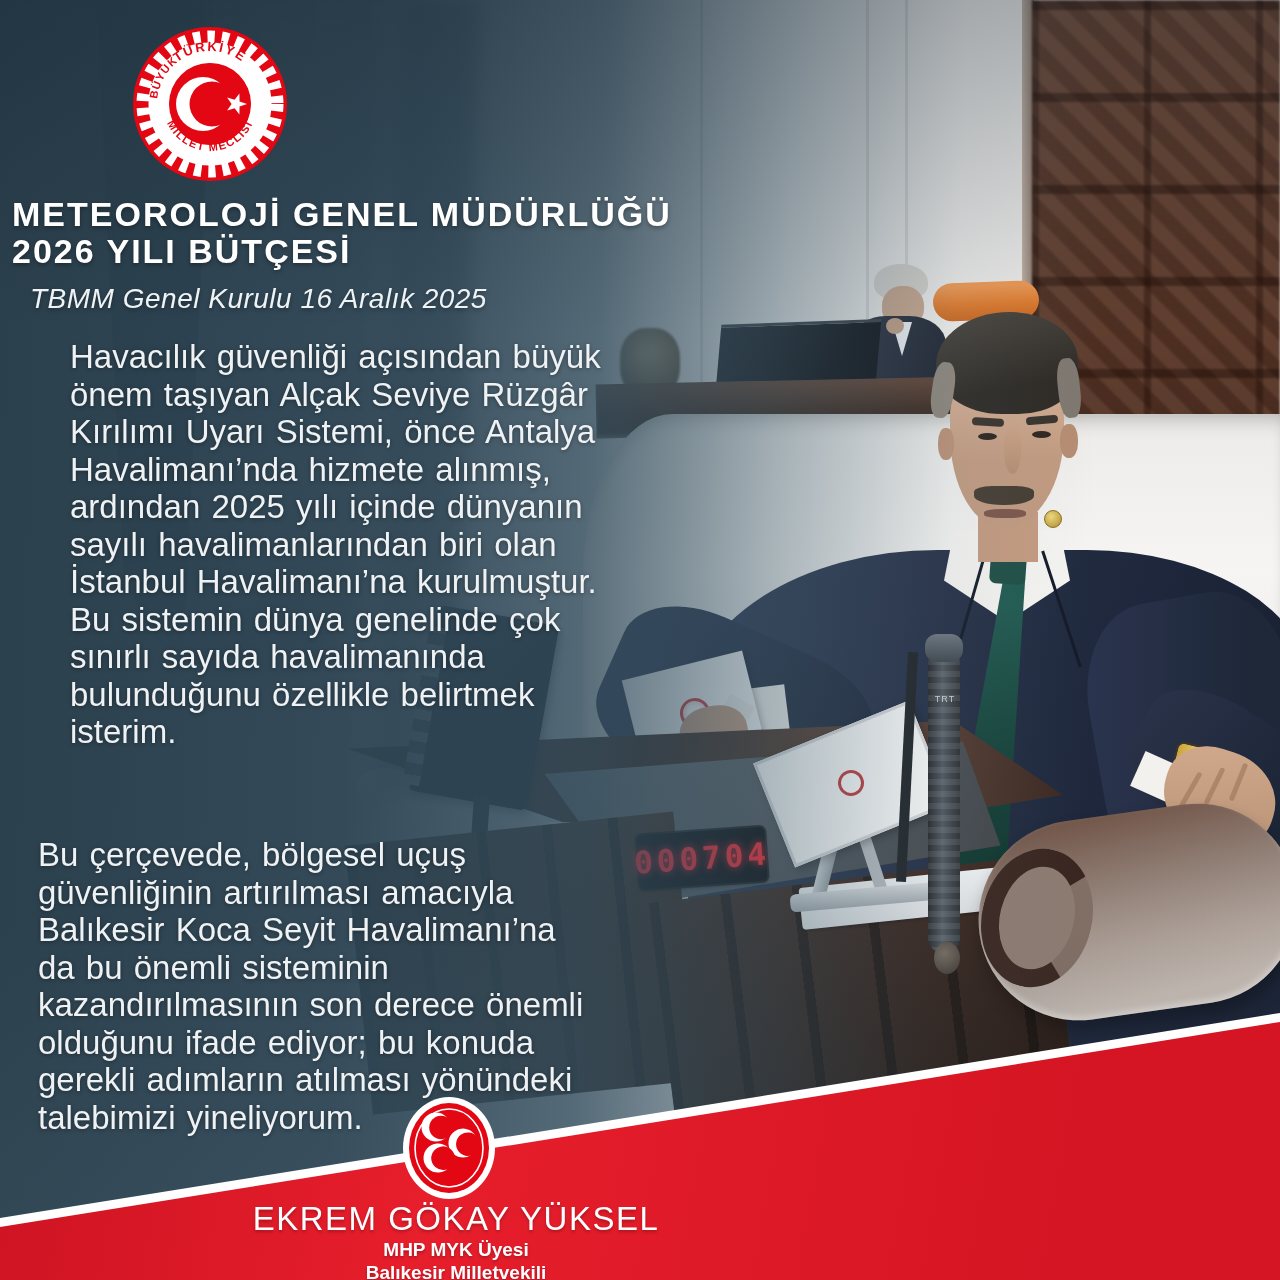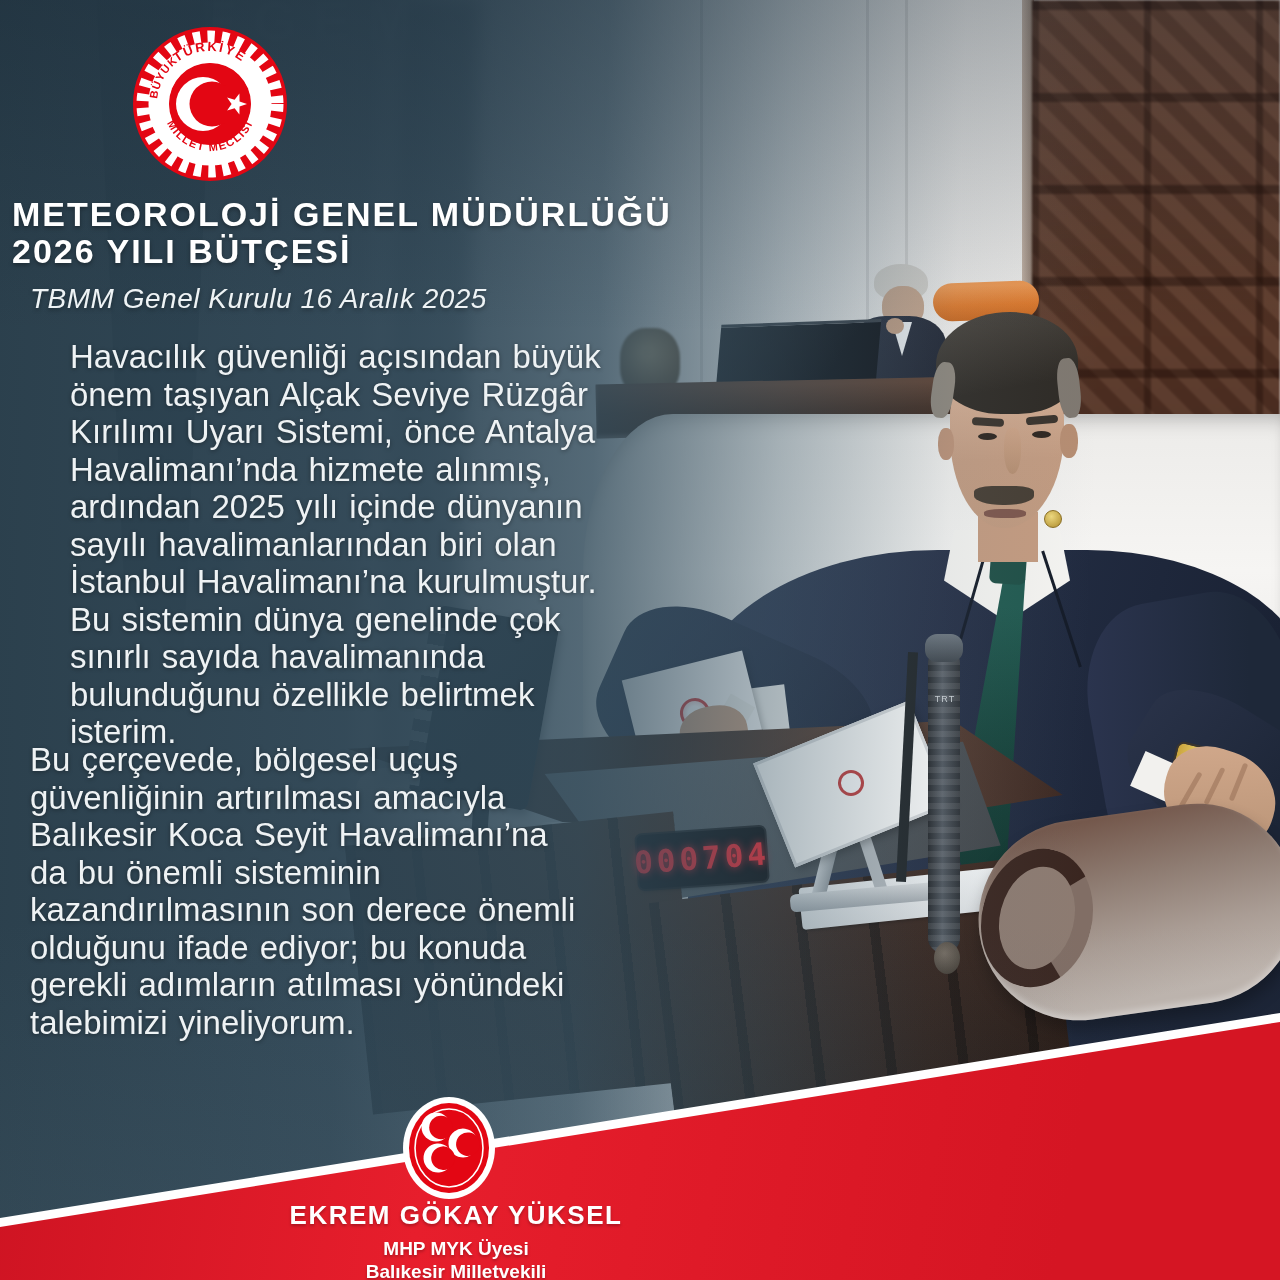--- a/index.html
+++ b/index.html
@@ -168,32 +168,32 @@
 
   
   .seal-tbmm{left:132px;top:26px;width:156px;height:156px;}
   .title{left:12px;top:196px;color:#fff;font-weight:bold;font-size:34px;line-height:37px;
     letter-spacing:2px;text-shadow:0 2px 4px rgba(0,0,0,.35);white-space:pre-line;}
   .subtitle{left:30px;top:283px;color:#eef3f5;font-style:italic;font-size:28px;letter-spacing:.5px;
     text-shadow:0 2px 4px rgba(0,0,0,.35);}
   .bodytext{left:30px;width:645px;color:#eef2f4;font-size:33px;line-height:37.5px;word-spacing:2px;
     white-space:pre-line;text-shadow:0 1px 4px rgba(0,0,0,.4);}
   .para1{top:338px;margin-left:40px;}
-  .para2{top:741px;}
+  .para2{top:836px;margin-left:8px;}
 
   
   .stripe{inset:0;background:#fff;
     clip-path:polygon(0 1218px,1280px 1013px,1280px 1030px,0 1235px);}
   .redband{inset:0;background:linear-gradient(100deg,#c30f1e 0%,#e71e2c 42%,#d51523 85%);
     clip-path:polygon(0 1227px,1280px 1022px,1280px 1280px,0 1280px);}
   .seal-mhp{left:400px;top:1094px;width:98px;height:108px;}
   .footer-text{left:156px;top:1200px;width:600px;text-align:center;color:#fff;
     text-shadow:0 2px 3px rgba(0,0,0,.25);}
-  .f-name{font-size:26px;font-weight:bold;letter-spacing:1.5px;}
-  .f-role{font-size:19px;font-weight:bold;margin-top:6px;line-height:23px;}
+  .f-name{font-size:33px;font-weight:normal;letter-spacing:1.5px;}
+  .f-role{font-size:19px;font-weight:bold;line-height:23px;}
 </style>
 </head>
 <body>
 
 <div class="poster">
 
   <div class="abs photo-base"></div>
   <div class="abs inscription">EGEM</div>
   <div class="abs wall-seam" style="left:866px;height:470px;"></div>
   <div class="abs wall-seam" style="left:905px;height:470px;"></div>

